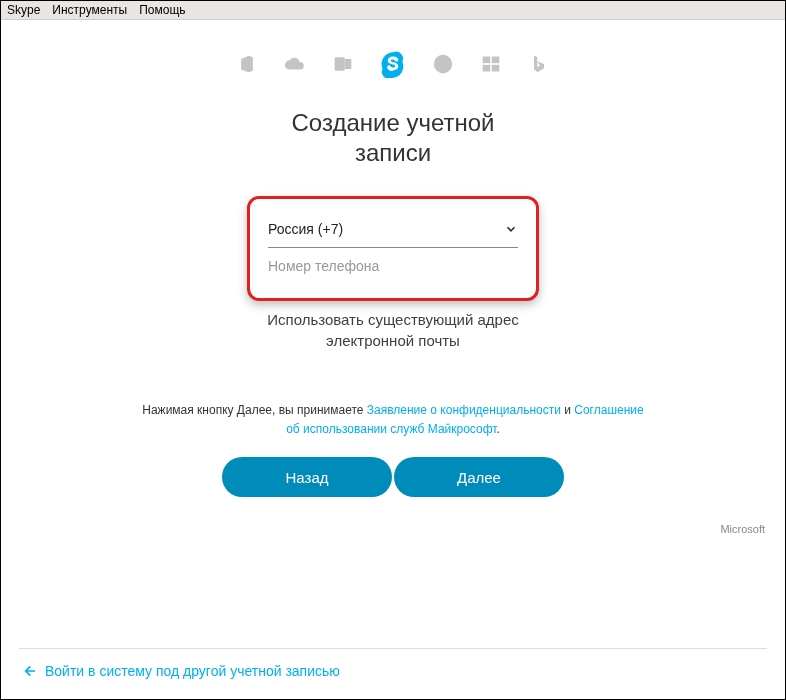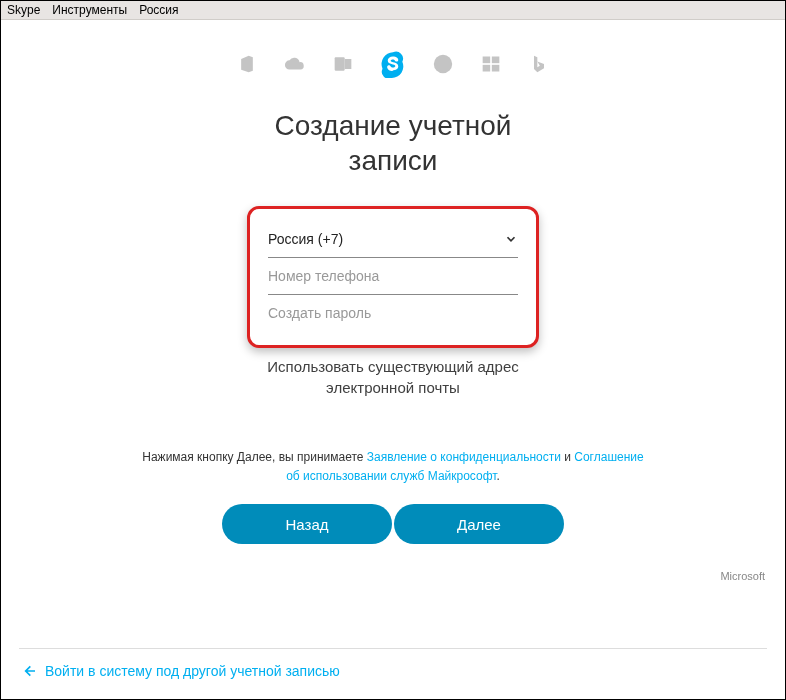--- a/index.html
+++ b/index.html
@@ -37,21 +37,21 @@
       display: flex;
       align-items: center;
       justify-content: center;
       color: #c4c4c4;
     }
     .icon-row .skype-active {
       width: 28px; height: 28px;
     }
     .title {
       text-align: center;
-      font-size: 28px;
+      font-size: 24px;
       font-weight: 300;
       color: #333;
       line-height: 1.25;
       padding: 20px 20px 28px;
     }
     .form-box {
       width: 292px;
       margin: 0 auto;
       border: 3px solid #d22;
       border-radius: 12px;
@@ -133,21 +133,21 @@
       align-items: center;
       justify-content: center;
     }
   </style>
 </head>
 <body>
 
 <div class="menubar">
   <span>Skype</span>
   <span>Инструменты</span>
-  <span>Россия</span>
+  <span>Помощь</span>
 </div>
 
 <div class="content">
 
   <div class="icon-row">
     <span class="brand-icon">
       <svg viewBox="0 0 24 24" width="20" height="20" fill="#c4c4c4">
           <path d="M14 2v20l-9-3V6l9-4 5 2v16l-5 2V2z"></path>
         </svg>
     </span>
@@ -197,23 +197,20 @@
       <span>Россия (+7)</span>
       <span class="chevron-down">
         <svg viewBox="0 0 24 24" width="14" height="14" fill="none" stroke="#333" stroke-width="3">
             <path d="M6 9l6 6 6-6"></path>
           </svg>
       </span>
     </div>
     <div class="field-row input-row">
       <span>Номер телефона</span>
     </div>
-    <div class="field-row input-row">
-      <span>Создать пароль</span>
-    </div>
   </div>
 
   <div class="link-center">
     <span>Использовать существующий адрес</span><br>
     <span>электронной почты</span>
   </div>
 
   <div class="terms">
     <span>Нажимая кнопку </span><span>Далее</span><span>, вы принимаете </span><span class="link">Заявление о конфиденциальности</span><span> и </span><span class="link">Соглашение об использовании служб Майкрософт</span><span>.</span>
   </div>

